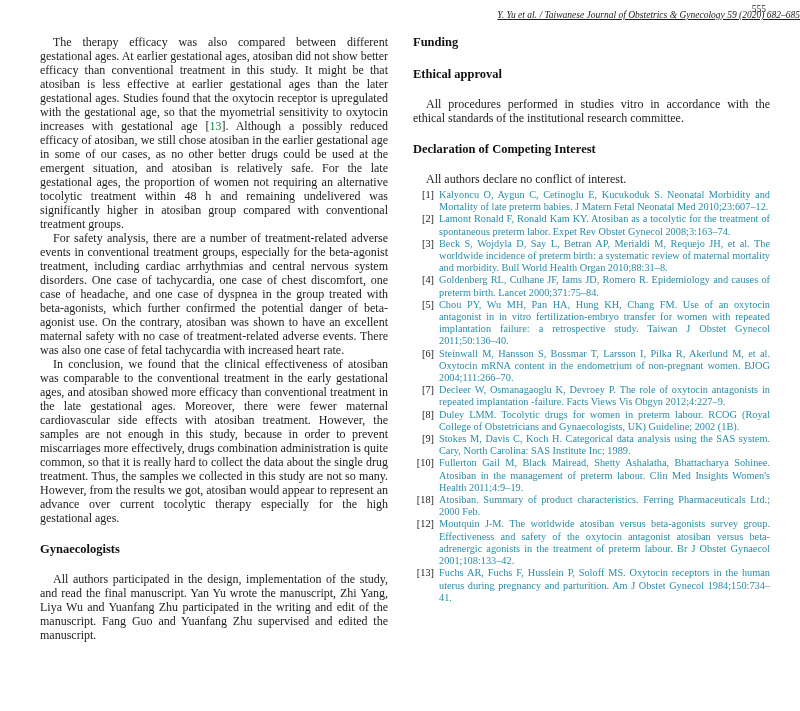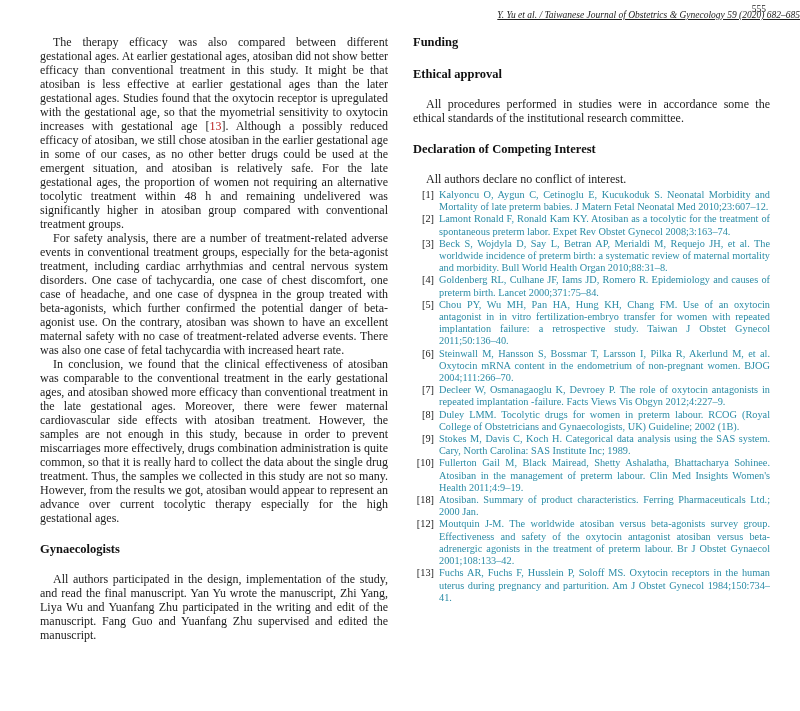--- a/index.html
+++ b/index.html
@@ -41,21 +41,21 @@
   }
   h2.sec {
     font-size: 12.5px;
     font-weight: bold;
     margin: 17px 0 15px 0;
     text-align: left;
     color: #111;
   }
   .col-right h2.first { margin-top: 0; }
   a.cite {
-    color: #b91c1c;
+    color: #15803d;
     text-decoration: none;
     cursor: pointer;
   }
   .ref-list {
     margin-top: 3px;
     font-size: 10.3px;
     line-height: 12.2px;
   }
   .ref {
     display: flex;
@@ -90,21 +90,21 @@
     <p class="body">In conclusion, we found that the clinical effectiveness of atosiban was comparable to the conventional treatment in the early gestational ages, and atosiban showed more efficacy than conventional treatment in the late gestational ages. Moreover, there were fewer maternal cardiovascular side effects with atosiban treatment. However, the samples are not enough in this study, because in order to prevent miscarriages more effectively, drugs combination administration is quite common, so that it is really hard to collect the data about the single drug treatment. Thus, the samples we collected in this study are not so many. However, from the results we got, atosiban would appear to represent an advance over current tocolytic therapy especially for the high gestational ages.</p>
 
     <h2 class="sec">Gynaecologists</h2>
     <p class="body">All authors participated in the design, implementation of the study, and read the final manuscript. Yan Yu wrote the manuscript, Zhi Yang, Liya Wu and Yuanfang Zhu participated in the writing and edit of the manuscript. Fang Guo and Yuanfang Zhu supervised and edited the manuscript.</p>
   </div>
 
   <div class="col-right">
     <h2 class="sec first">Funding</h2>
 
     <h2 class="sec">Ethical approval</h2>
-    <p class="body">All procedures performed in studies were in accordance some the ethical standards of the institutional research committee.</p>
+    <p class="body">All procedures performed in studies vitro in accordance with the ethical standards of the institutional research committee.</p>
 
     <h2 class="sec">Declaration of Competing Interest</h2>
     <p class="body">All authors declare no conflict of interest.</p>
 
 
     <div class="ref-list">
       <div class="ref">
           <span class="ref-num">[1]</span>
           <span class="ref-text">Kalyoncu O, Aygun C, Cetinoglu E, Kucukoduk S. Neonatal Morbidity and Mortality of late preterm babies. J Matern Fetal Neonatal Med 2010;23:607–12.</span>
         </div>
@@ -139,21 +139,21 @@
       <div class="ref">
           <span class="ref-num">[9]</span>
           <span class="ref-text">Stokes M, Davis C, Koch H. Categorical data analysis using the SAS system. Cary, North Carolina: SAS Institute Inc; 1989.</span>
         </div>
       <div class="ref">
           <span class="ref-num">[10]</span>
           <span class="ref-text">Fullerton Gail M, Black Mairead, Shetty Ashalatha, Bhattacharya Sohinee. Atosiban in the management of preterm labour. Clin Med Insights Women's Health 2011;4:9–19.</span>
         </div>
       <div class="ref">
           <span class="ref-num">[18]</span>
-          <span class="ref-text">Atosiban. Summary of product characteristics. Ferring Pharmaceuticals Ltd.; 2000 Jan.</span>
+          <span class="ref-text">Atosiban. Summary of product characteristics. Ferring Pharmaceuticals Ltd.; 2000 Feb.</span>
         </div>
       <div class="ref">
           <span class="ref-num">[12]</span>
           <span class="ref-text">Moutquin J-M. The worldwide atosiban versus beta-agonists survey group. Effectiveness and safety of the oxytocin antagonist atosiban versus beta-adrenergic agonists in the treatment of preterm labour. Br J Obstet Gynaecol 2001;108:133–42.</span>
         </div>
       <div class="ref">
           <span class="ref-num">[13]</span>
           <span class="ref-text">Fuchs AR, Fuchs F, Husslein P, Soloff MS. Oxytocin receptors in the human uterus during pregnancy and parturition. Am J Obstet Gynecol 1984;150:734–41.</span>
         </div>
     </div>

